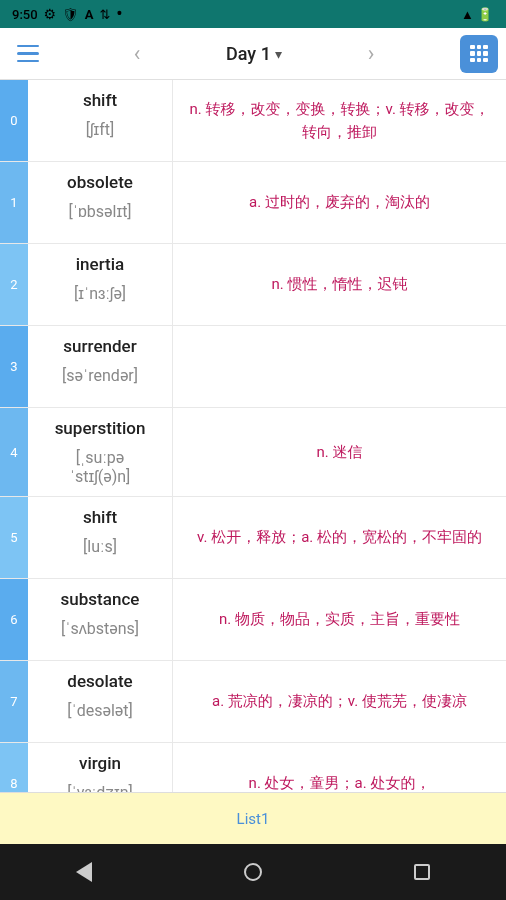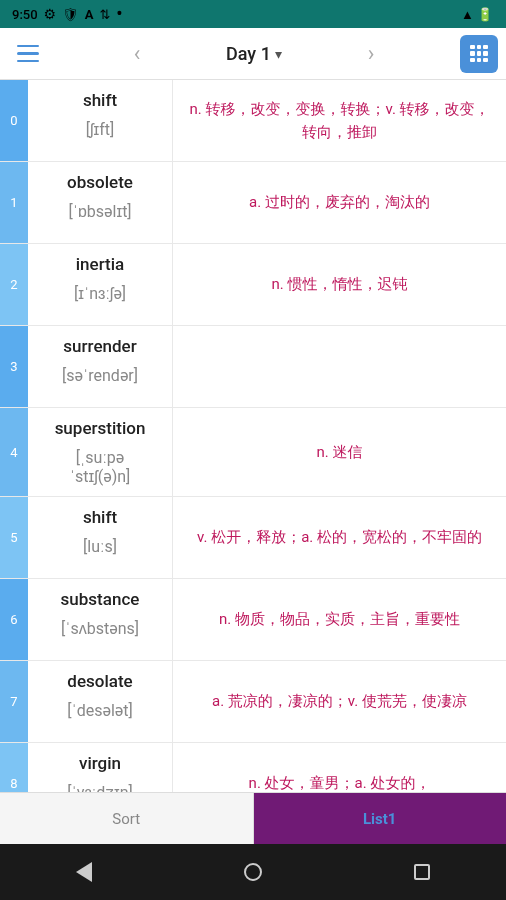--- a/index.html
+++ b/index.html
@@ -169,22 +169,22 @@
       display: flex;
       align-items: center;
       justify-content: center;
       font-size: 15px;
       color: #888;
       cursor: pointer;
       border-right: 1px solid #ddd;
     }
     .bottom-tab.active {
       color: #4a90d9;
-      font-weight: 700;
-      background: #701a75;
+      font-weight: 400;
+      background: #fef9c3;
     }
     .bottom-tab:last-child { border-right: none; }
 
     
     .android-nav {
       height: 56px;
       background: #1a1a1a;
       display: flex;
       align-items: center;
       justify-content: space-around;
@@ -337,21 +337,20 @@
       <div class="row-index" style="background: rgb(125, 196, 244);">8</div>
       <div class="word-cell">
         <span class="word-english">virgin</span>
         <span class="word-phonetic">[ˈvɜːdʒɪn]</span>
       </div>
       <div class="word-meaning">n. 处女，童男；a. 处女的，</div>
     </div>
   </div>
 
 <div class="bottom-tabs" id="bottom-tabs-container">
-<div class="bottom-tab">Sort</div>
     <div class="bottom-tab active">List1</div>
   </div>
 
 <div class="android-nav">
   <div class="android-btn">
     <div class="triangle-left"></div>
   </div>
   <div class="android-btn">
     <div class="circle-home"></div>
   </div>

